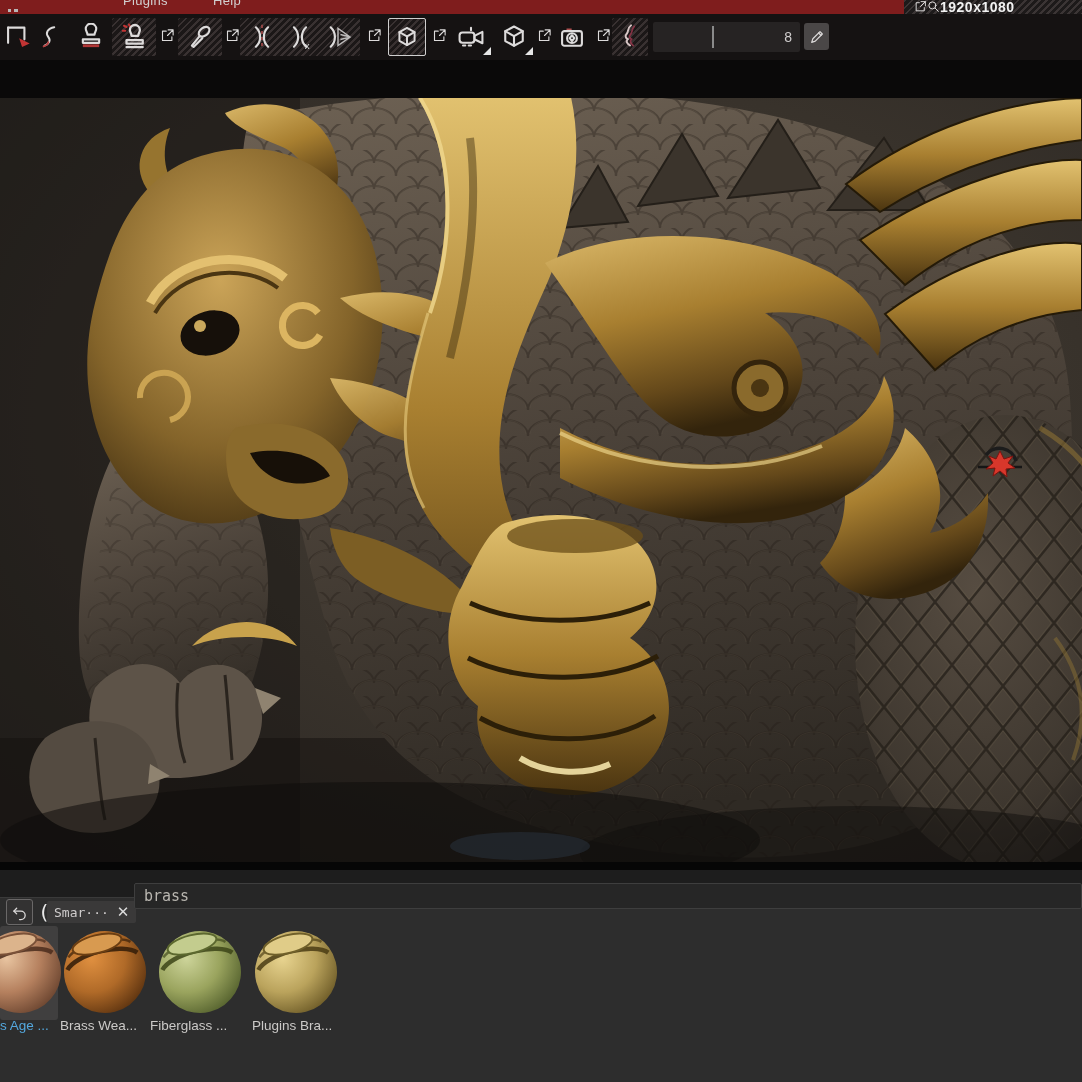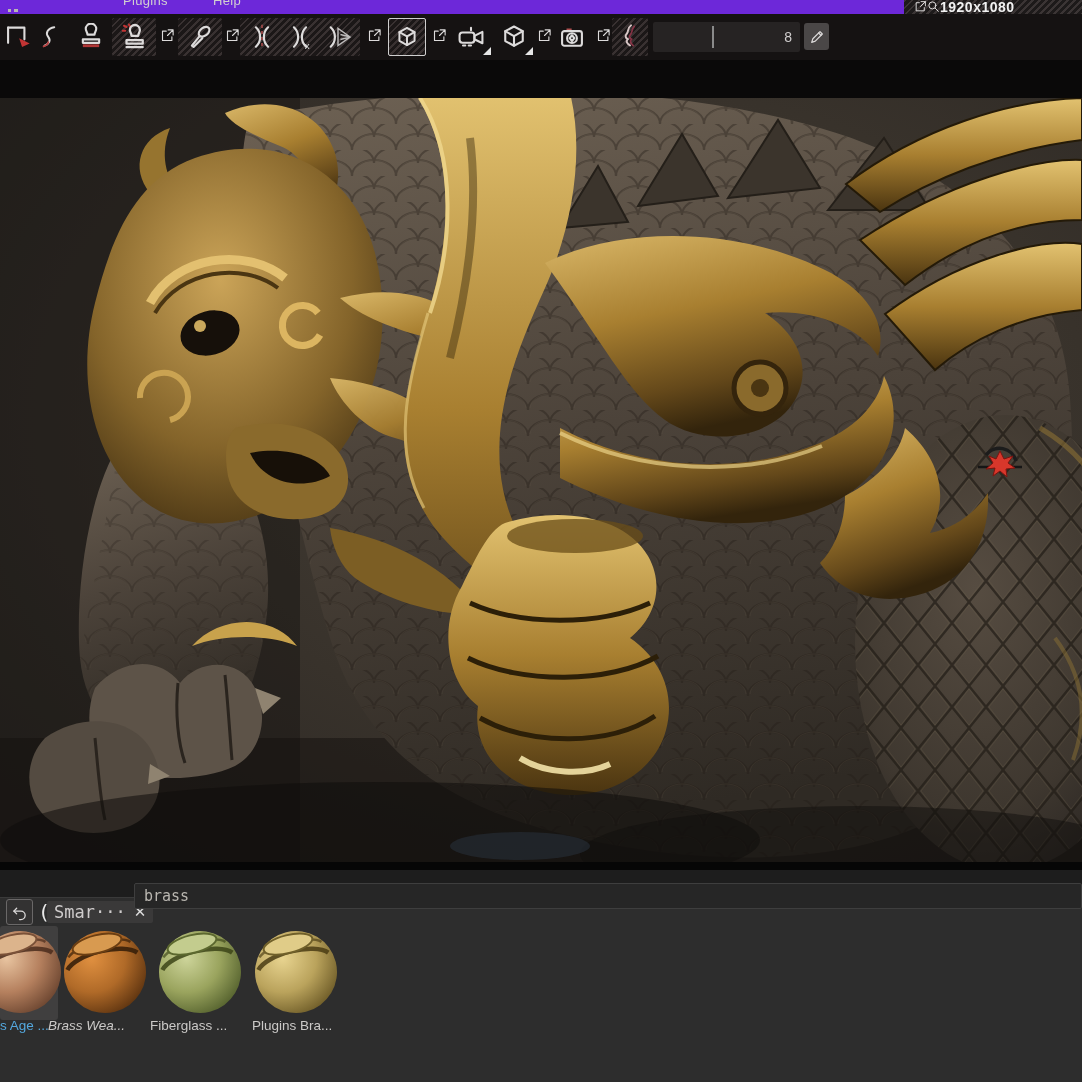--- a/index.html
+++ b/index.html
@@ -1,21 +1,21 @@
 <!DOCTYPE html>
 <html><head>
 <meta charset="utf-8">
 <style>
   * { margin:0; padding:0; box-sizing:border-box; }
   html,body { background:#000; }
   body { font-family:"Liberation Sans", sans-serif; }
   #screen { position:relative; width:1082px; height:1082px; overflow:hidden; background:#0c0c0c; }
 
   
-  #menubar { position:absolute; left:0; top:0; width:100%; height:14px; background:#6d28d9; overflow:hidden; }
+  #menubar { position:absolute; left:0; top:0; width:100%; height:14px; background:#7f1d1d; overflow:hidden; }
   .menu-item { position:absolute; top:-7px; color:#d2d0d0; font-size:13px; letter-spacing:.3px; }
   #menu-frag { position:absolute; left:8px; top:9px; width:10px; height:3px; border-left:3px solid #b9b6b6; border-right:4px solid #b9b6b6; }
   #menu-plugins { left:123px; }
   #menu-help { left:213px; }
 
   #resbox { position:absolute; right:0; top:0; width:178px; height:16px; display:flex; align-items:center; padding:0 8px 0 10px;
     background:#1d1a1a;
     background-image:repeating-linear-gradient(135deg, rgba(95,85,85,.45) 0 2px, transparent 2px 5px); }
   #resbox .res-text { color:#f2f2f2; font-size:14px; font-weight:bold; margin-top:-3px; letter-spacing:.5px; }
   #resbox svg { margin-top:-3px; }
@@ -42,34 +42,34 @@
 
   #vp-edge { position:absolute; left:0; top:862px; width:100%; height:8px; background:#060606; }
 
   
   #shelf { position:absolute; left:0; top:870px; width:100%; height:212px; background:#2d2d2d; }
   #shelf-topband { position:absolute; left:0; top:0; width:100%; height:28px; background:#1d1d1d; border-bottom:1px solid #3a3a3a; }
 
   #undo-btn { position:absolute; left:6px; top:29px; width:27px; height:26px; background:#333232; border:1px solid #6a6868; border-radius:3px; display:flex; align-items:center; justify-content:center; }
   #tag-bracket { position:absolute; left:38px; top:29px; color:#e8e8e8; font-size:20px; line-height:26px; font-family:"DejaVu Sans Mono", monospace; }
   #filter-tag { position:absolute; left:47px; top:31px; height:22px; display:flex; align-items:center; gap:8px; padding:0 7px; background:#3a3939; border-radius:2px; }
-  #filter-tag .tag-label { color:#cfcccc; font-size:17px; font-family:"DejaVu Sans Mono", monospace; }
+  #filter-tag .tag-label { color:#cfcccc; font-size:13px; font-family:"DejaVu Sans Mono", monospace; }
   #filter-tag .tag-close { color:#dcdcdc; font-size:15px; }
   #search-input { position:absolute; left:134px; top:13px; width:948px; height:26px; background:#262626; border:1px solid #3e3e3e; border-radius:2px;
     color:#b9b6b0; font-size:15px; font-family:"DejaVu Sans Mono", monospace; padding:0 0 0 9px; outline:none; }
 
   .swatch-sel { position:absolute; left:0px; top:56px; width:58px; height:94px; background:#403f3f; border-radius:3px; }
   .ball { position:absolute; top:57px; width:90px; height:90px; }
   #ball-0 { left:-25px; }
   #ball-1 { left:60px; }
   #ball-2 { left:155px; }
   #ball-3 { left:251px; }
   .mat-label { position:absolute; top:148px; font-size:13.5px; color:#cbc9c7; white-space:nowrap; }
   #mlbl-0 { left:0px; color:#53a7dd; }
-  #mlbl-1 { left:48px;font-style:italic; }
+  #mlbl-1 { left:60px; }
   #mlbl-2 { left:150px; }
   #mlbl-3 { left:252px; }
 
   .wicon { stroke:#dddbdb; fill:none; stroke-width:1.8; stroke-linecap:round; stroke-linejoin:round; }
 </style>
 </head>
 <body>
 
 <div id="screen">
 

